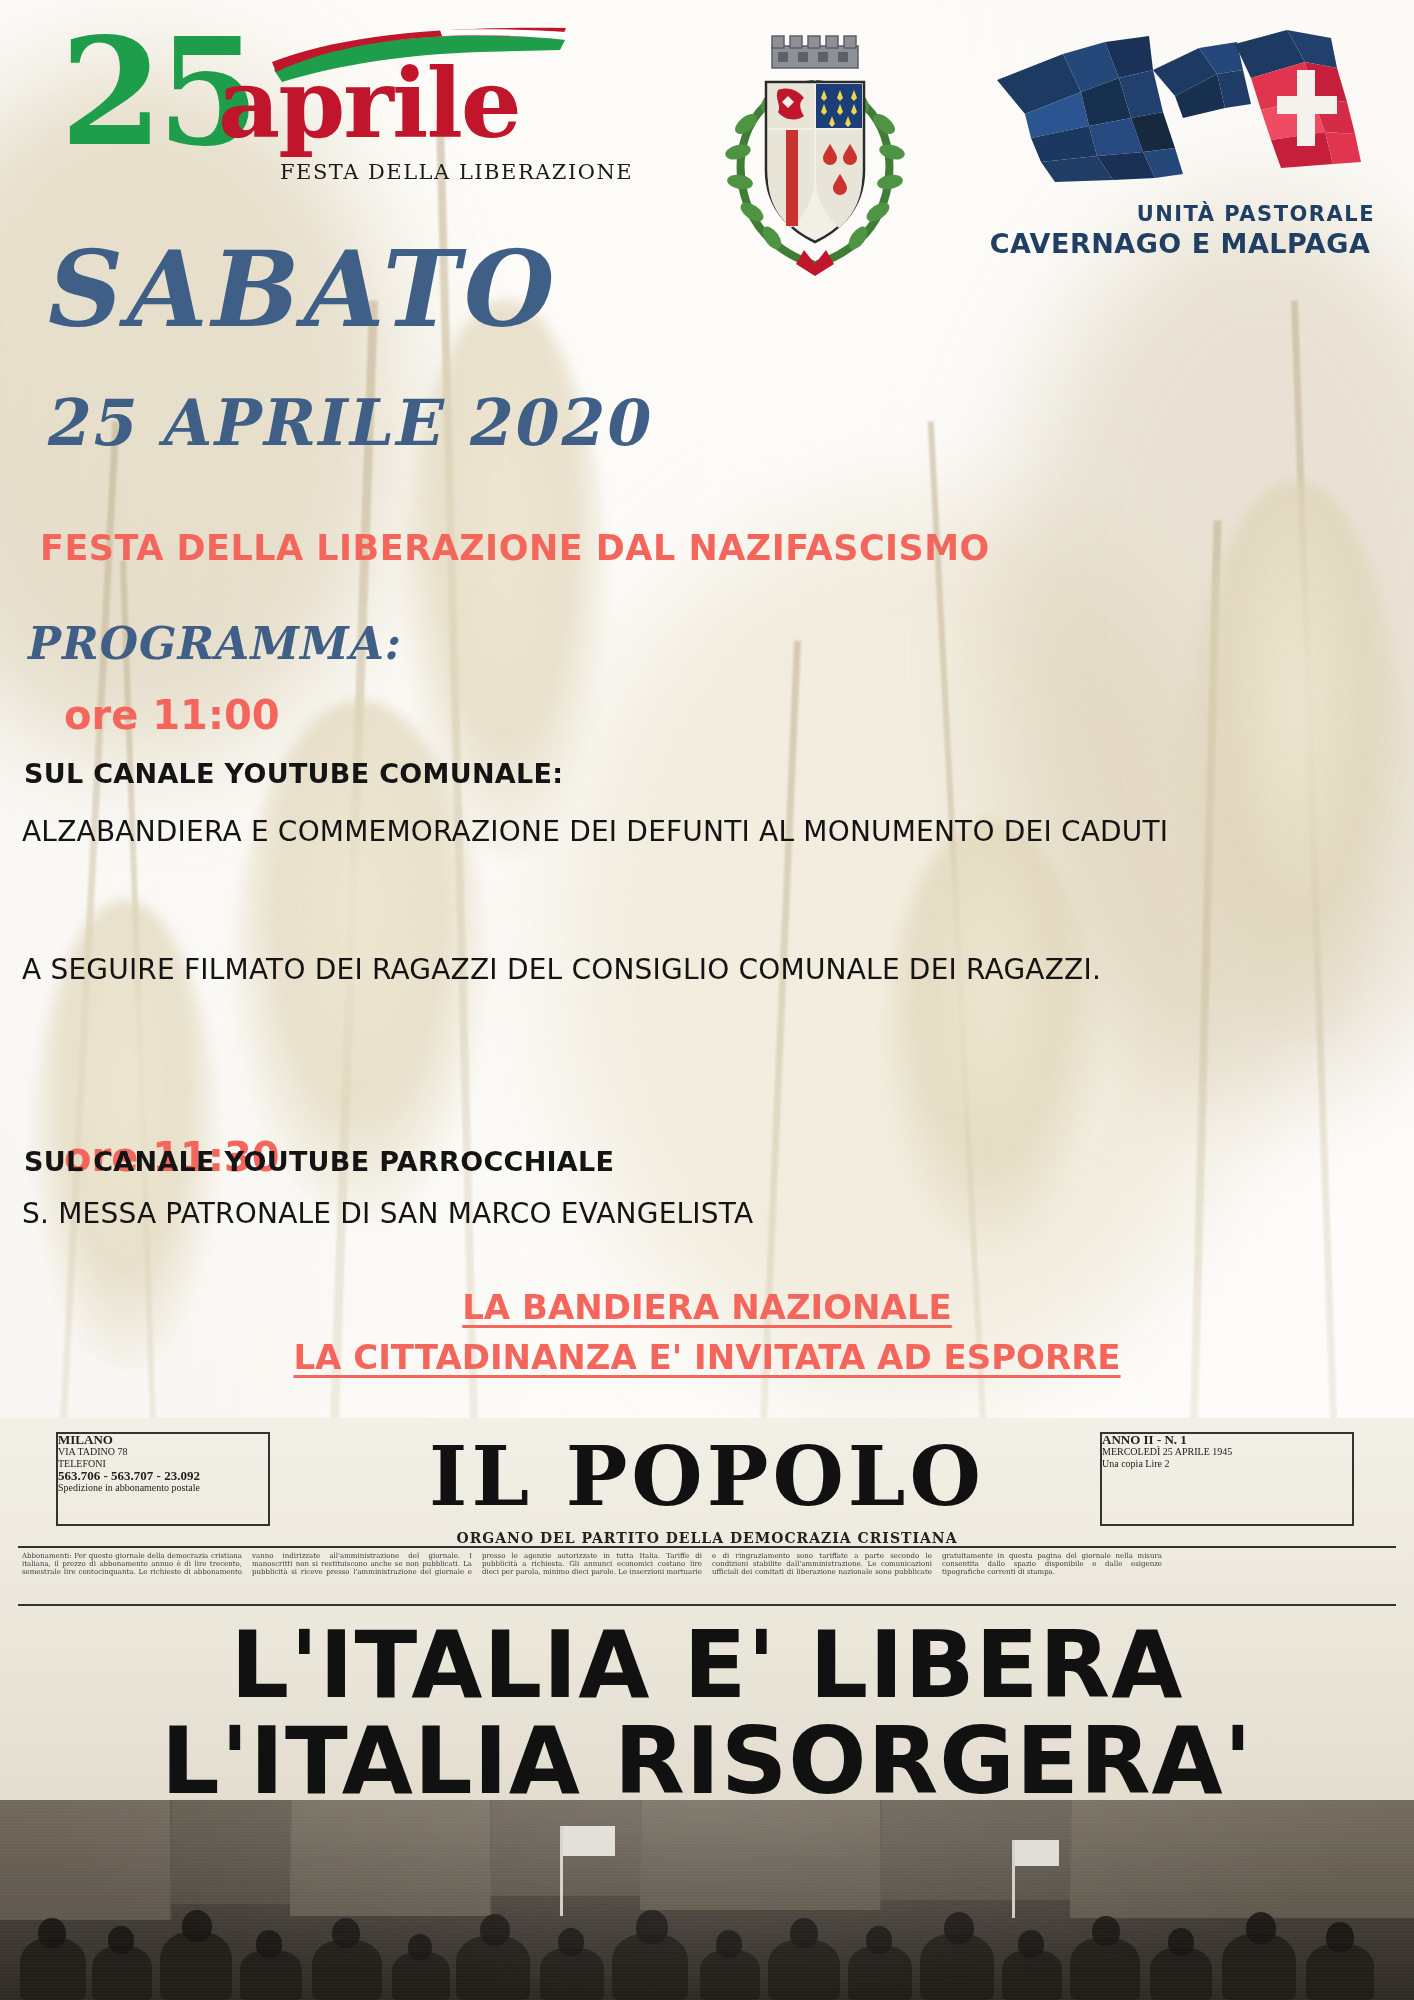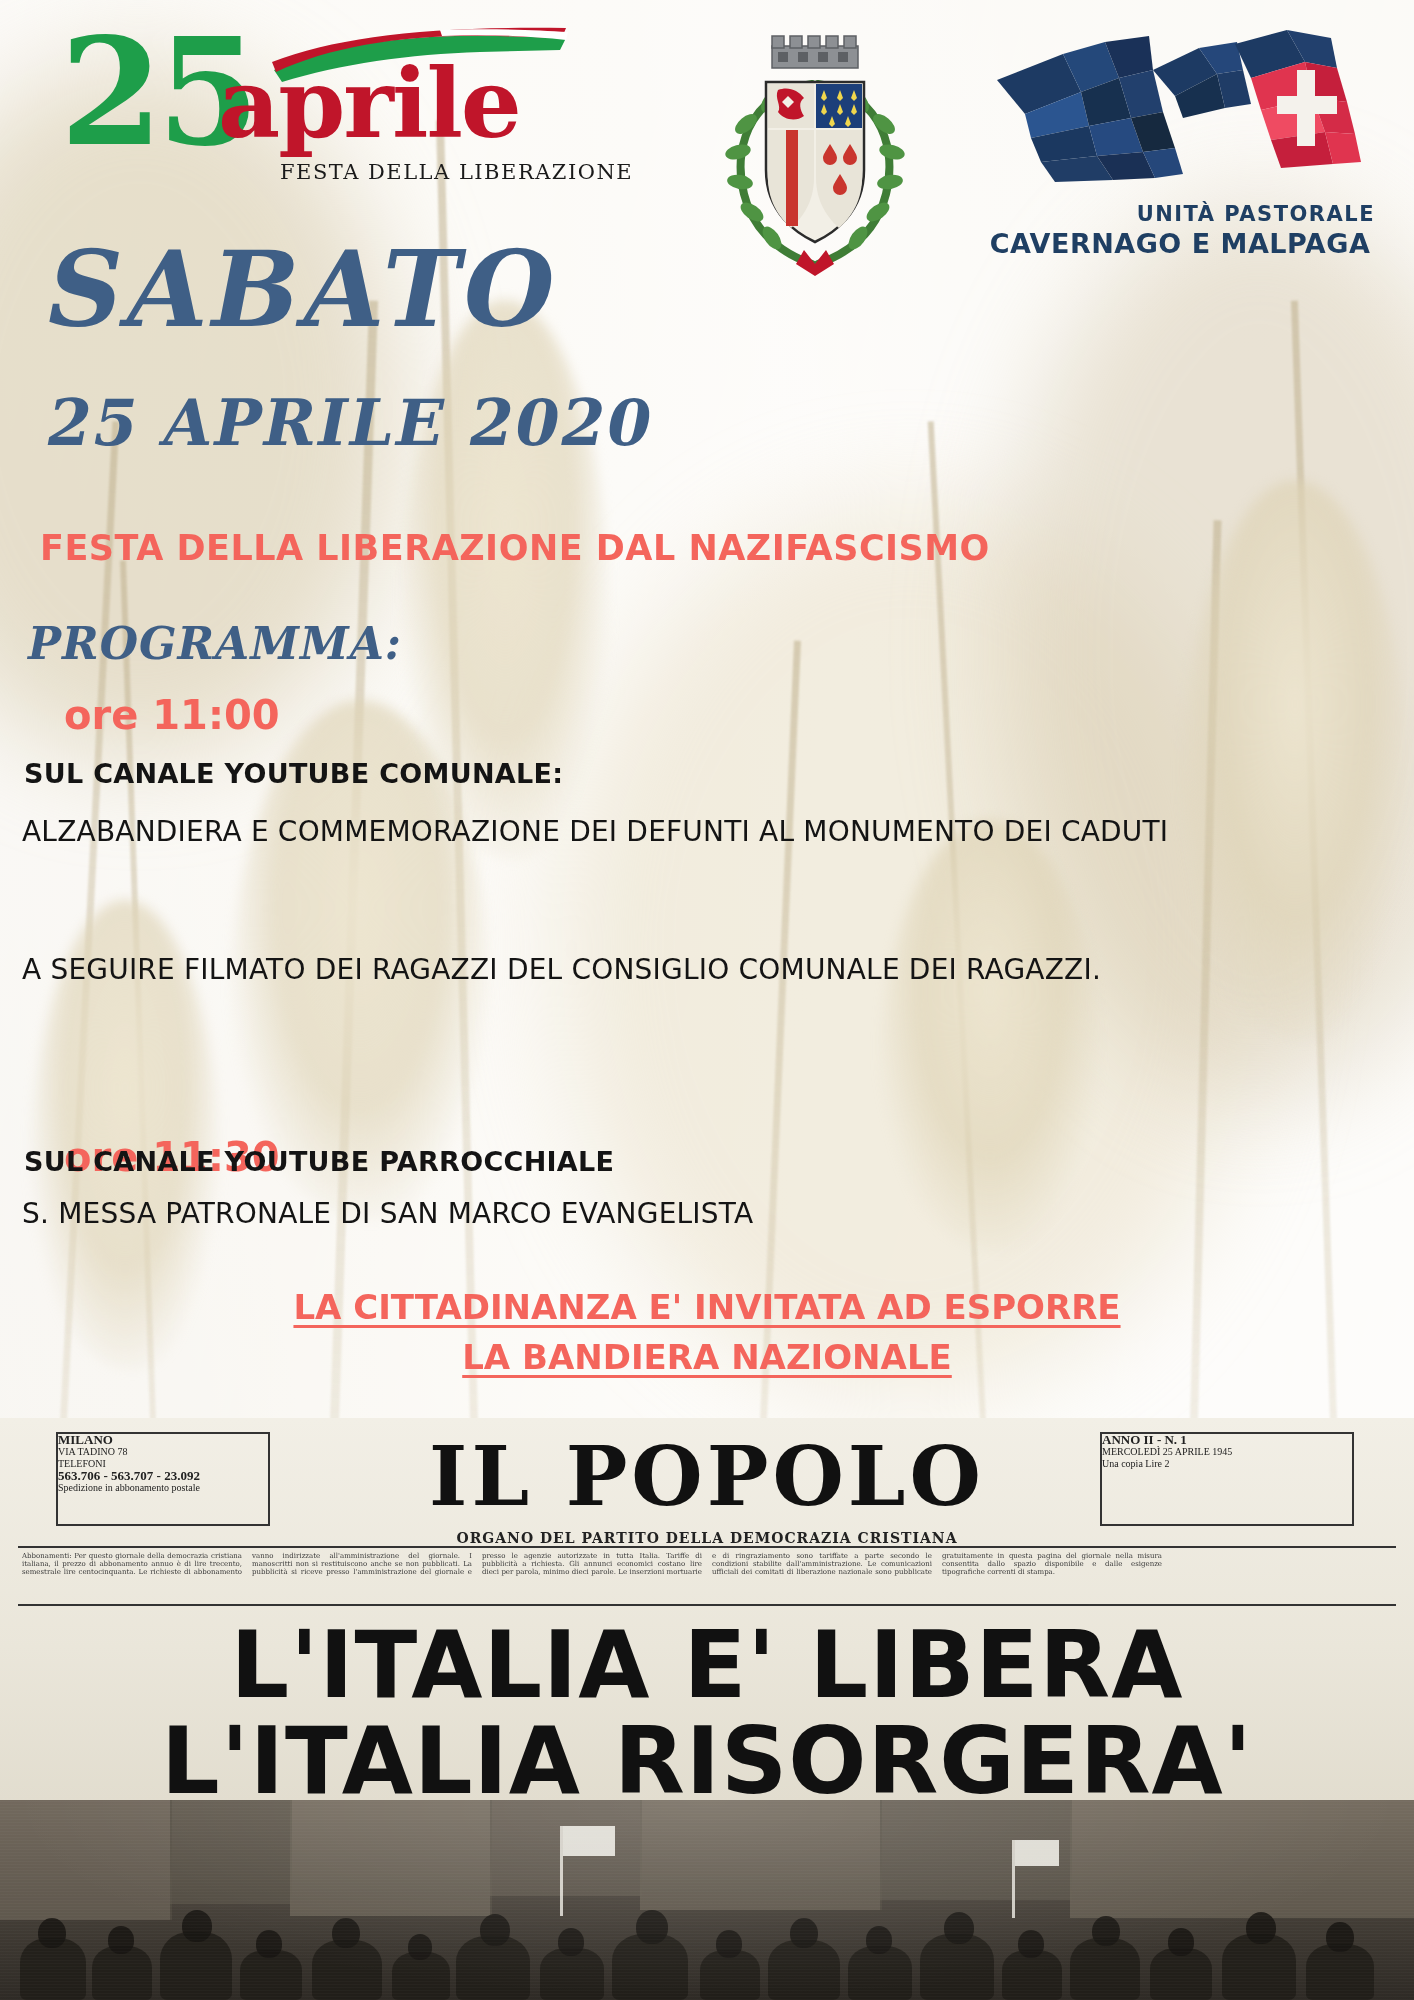--- a/index.html
+++ b/index.html
@@ -489,22 +489,22 @@
 <div class="ore ore1">ore 11:00</div>
 <div class="bold-line bl1">SUL CANALE YOUTUBE COMUNALE:</div>
 <div class="body-line b1">ALZABANDIERA E COMMEMORAZIONE DEI DEFUNTI  AL MONUMENTO DEI CADUTI</div>
 <div class="body-line b2">A SEGUIRE FILMATO DEI RAGAZZI DEL CONSIGLIO COMUNALE DEI RAGAZZI.</div>
 
 <div class="ore ore2">ore 11:30</div>
 <div class="bold-line bl2">SUL CANALE YOUTUBE PARROCCHIALE</div>
 <div class="body-line b3">S. MESSA PATRONALE DI SAN MARCO EVANGELISTA</div>
 
 <div class="invito">
+  <div>LA BANDIERA NAZIONALE</div>
   <div>LA CITTADINANZA E' INVITATA AD ESPORRE</div>
-  <div>LA BANDIERA NAZIONALE</div>
 </div>
 
 <div class="news">
   <div class="news-inner">
     <div class="news-box left">
       <div class="nb-line big">MILANO</div>
       <div class="nb-line">VIA TADINO 78</div>
       <div class="nb-line">TELEFONI</div>
       <div class="nb-line big">563.706 - 563.707 - 23.092</div>
       <div class="nb-line">Spedizione in abbonamento postale</div>

